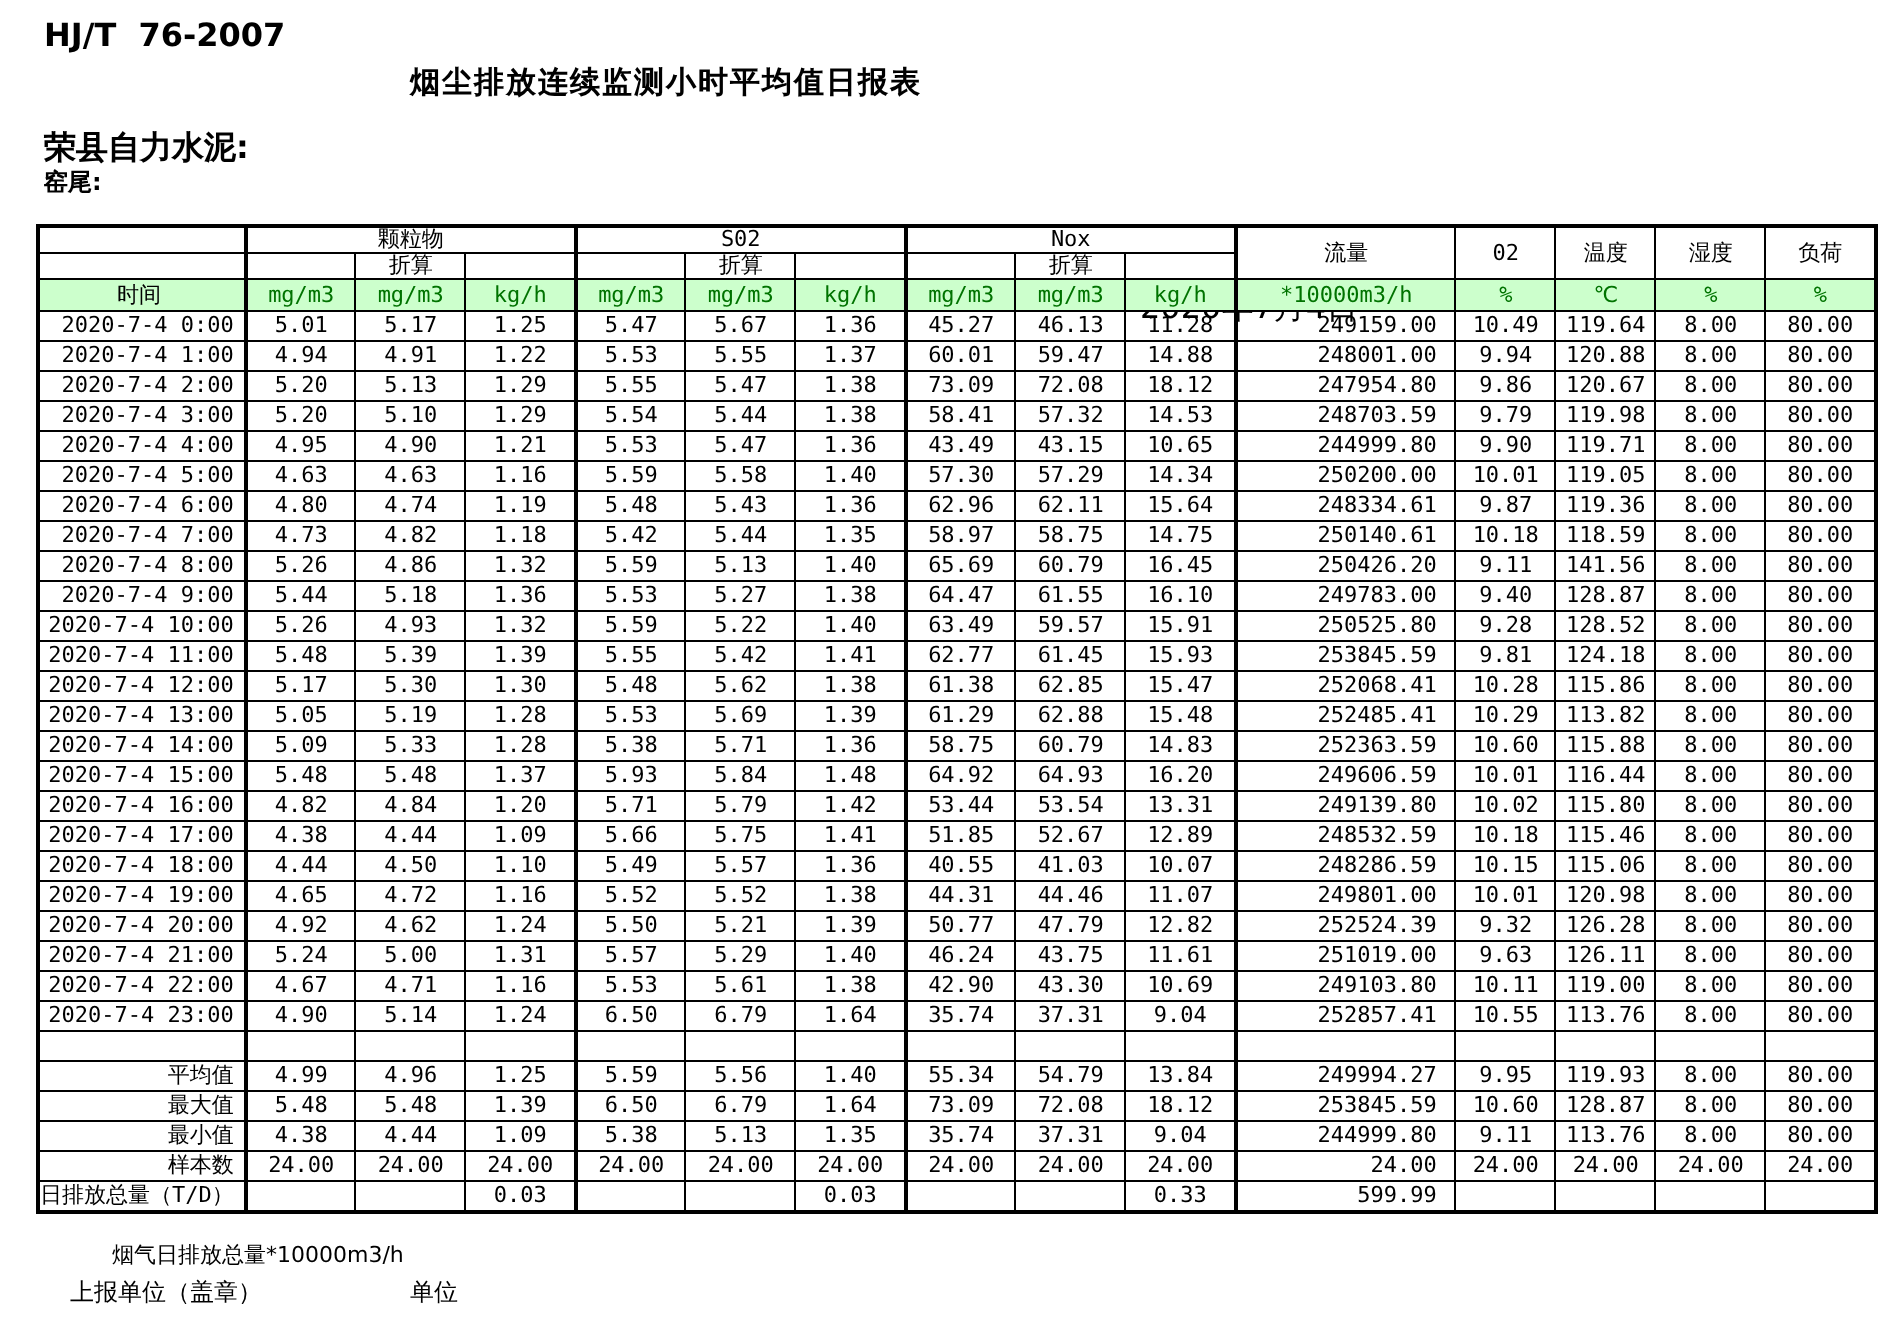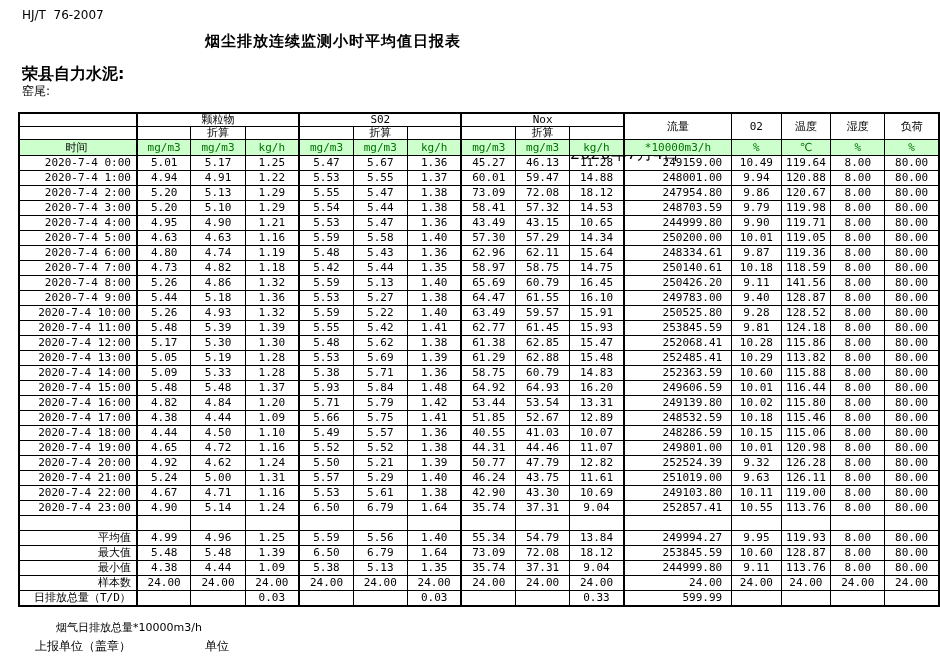--- a/index.html
+++ b/index.html
@@ -1,34 +1,34 @@
 <!DOCTYPE html>
 <html style="--hdr-bg: #ccffcc; --hdr-unit: #007300;"><head>
 <meta charset="utf-8">
 <style>
   html,body{margin:0;padding:0;background:#fff;}
   body{width:940px;height:661px;position:relative;font-family:"DejaVu Sans",sans-serif;color:#000;overflow:hidden;}
   .abs{position:absolute;white-space:pre;}
-  #std{left:22px;top:8px;font-size:12px;font-weight:normal;}
+  #std{left:22px;top:8px;font-size:16px;font-weight:bold;}
   #title{left:205px;top:32px;font-size:15px;font-weight:bold;letter-spacing:1px;}
   #company{left:22px;top:64px;font-size:16px;font-weight:bold;}
-  #loc{left:22px;top:83px;font-size:12px;font-weight:normal;}
+  #loc{left:22px;top:83px;font-size:12px;font-weight:bold;}
   #date{left:570px;top:96px;font-size:16px;margin-top:48px;}
   #tablewrap{position:absolute;left:18px;top:112px;}
   table{border-collapse:collapse;table-layout:fixed;font-family:"DejaVu Sans Mono","DejaVu Sans",monospace;font-size:11px;border-radius:19px;}
   td,th{border:1px solid #000;padding:0 2px;overflow:hidden;white-space:nowrap;font-weight:normal;text-align:center;height:14px;line-height:14px;}
   table{border:2px solid #000;}
   tr.h1 td,tr.h1 th,tr.h2 td,tr.h2 th{height:12px;line-height:12px;}
   tr.h3 td,tr.h3 th{height:15px;line-height:15px;}
   tr.h3 th{background:var(--hdr-bg,#ccffcc);}
   tr.h3 th.unit{color:var(--hdr-unit,#007300);}
   .c-time{text-align:right;padding-right:5px;border-right:2px solid #000;}
   .c2,.c5,.c8{border-right:2px solid #000;}
   .c9{text-align:right;padding-right:9px;}
-  .lbl-left{text-align:right;padding-left:14px;}
+  .lbl-left{text-align:right;padding-left:0;}
   #note{left:20px;top:620px;font-size:11px;margin-left:36px;}
   #report-unit{left:20px;top:638px;font-size:12px;margin-left:15px;}
   #unit-label{left:205px;top:638px;font-size:12px;}
 </style>
 </head>
 <body>
 
 <div id="std" class="abs">HJ/T  76-2007</div>
 <div id="title" class="abs">烟尘排放连续监测小时平均值日报表</div>
 <div id="company" class="abs">荣县自力水泥:</div>

